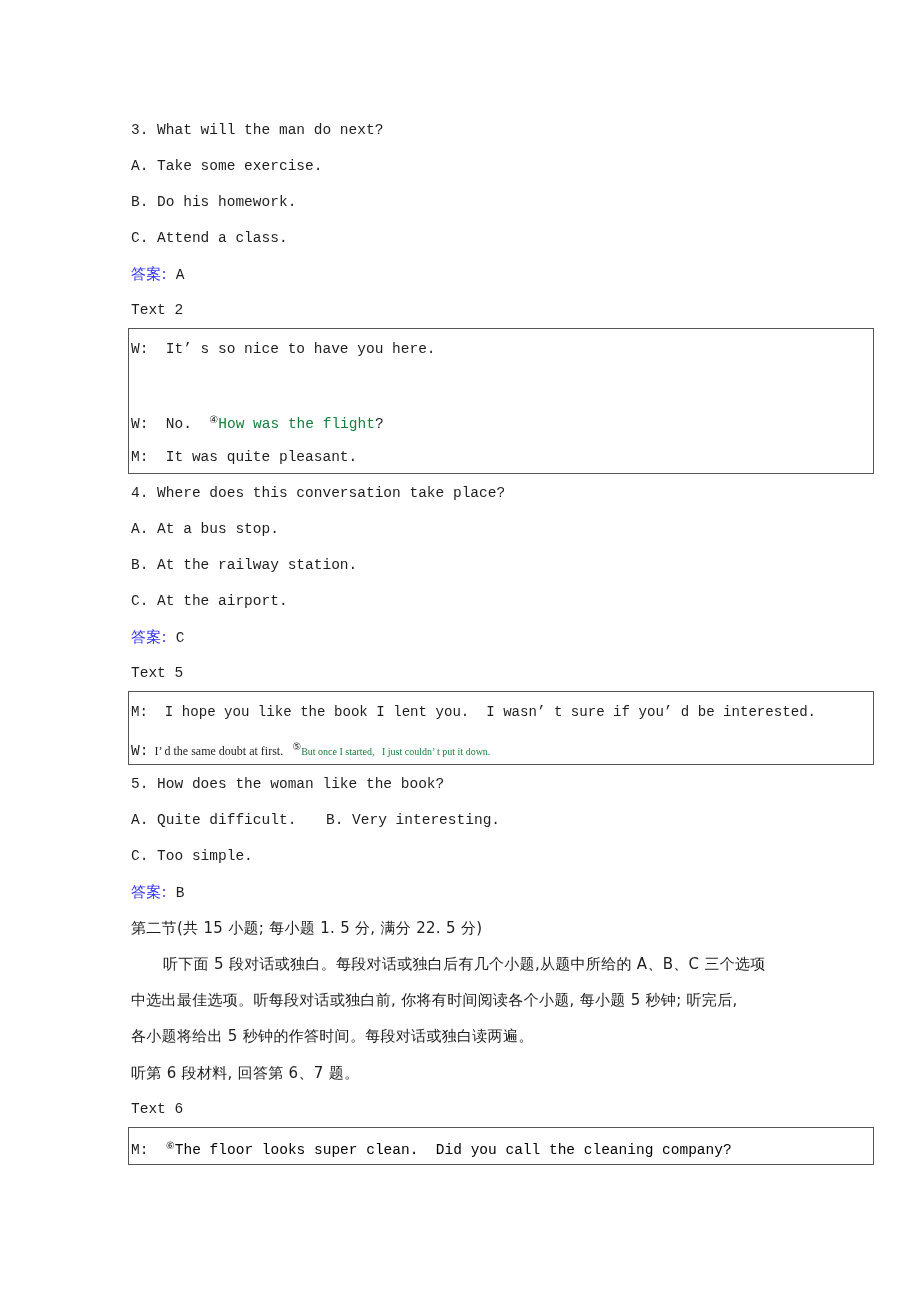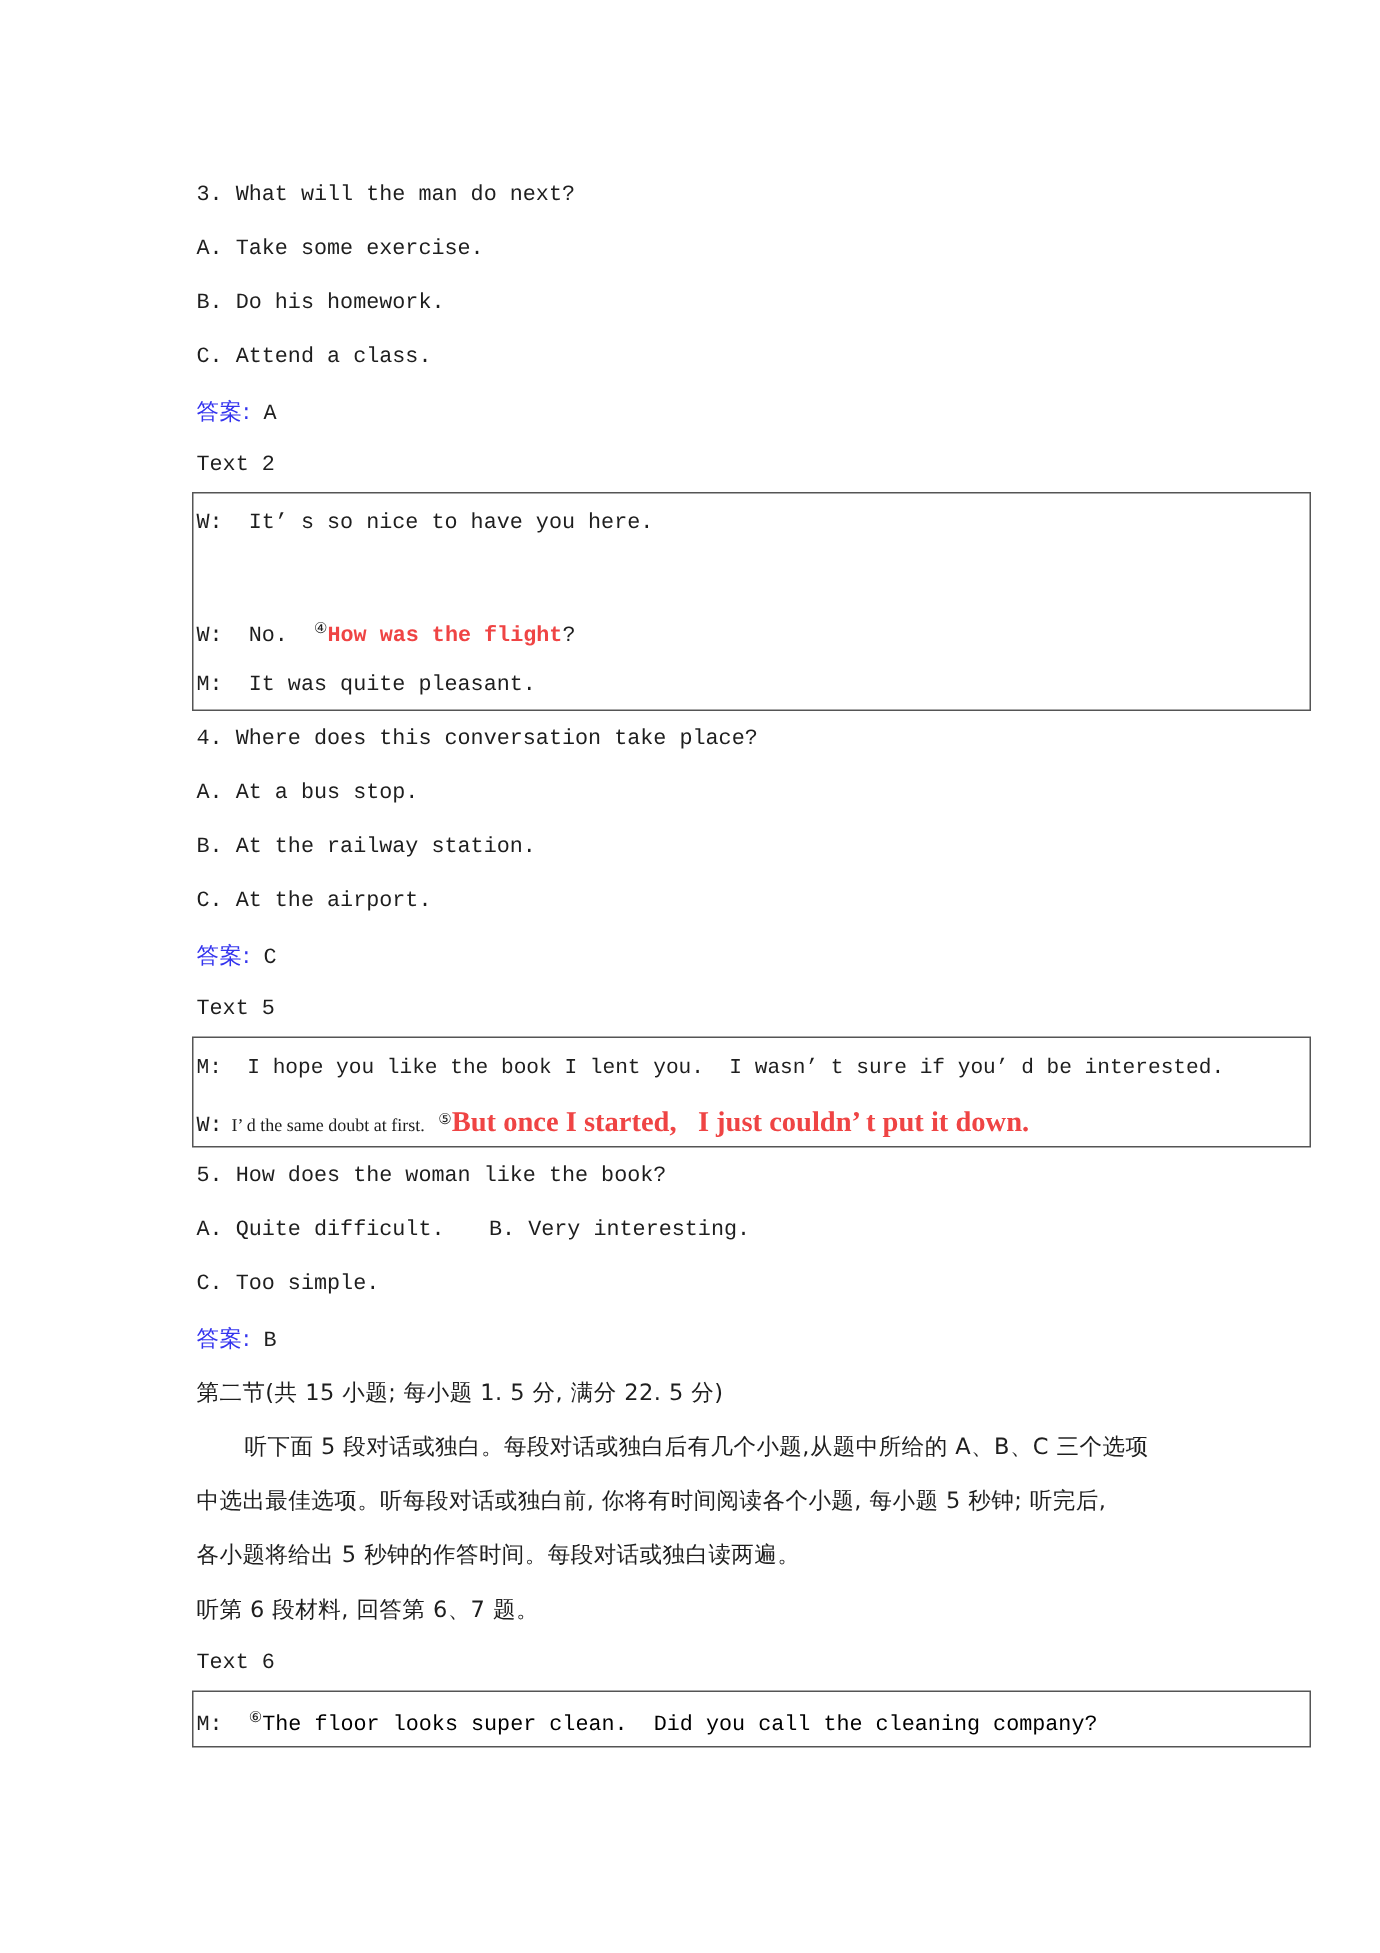--- a/index.html
+++ b/index.html
@@ -2,21 +2,21 @@
 <html><head>
 <meta charset="utf-8">
 <style>
   html, body { margin: 0; padding: 0; background: #ffffff; }
   body { width: 920px; height: 1302px; position: relative; overflow: hidden;
          font-family: "Liberation Mono", "DejaVu Sans Mono", monospace; color: #222; }
   .line { position: absolute; left: 131px; font-size: 14.5px; line-height: 20px; white-space: pre; color: #1e1e1e; }
   .answer-label { color: #3333ee; }
   .box { position: absolute; left: 128px; width: 746px; border: 1px solid #555; box-sizing: border-box; }
   .box .line { left: 2px; }
-  .bold { font-weight: bold; color: #ef4444; }
+  .bold { font-weight: normal; color: #15803d; }
   .serif { font-family: "Liberation Serif", "DejaVu Serif", serif; }
   .circ { font-size: 10px; vertical-align: 5px; font-weight: normal; }
   .cn { font-family: "DejaVu Sans", sans-serif; font-size: 15px; letter-spacing: 0.3px; }
 </style>
 </head>
 <body>
 
 <div class="line" style="top:120px">3. What will the man do next?</div>
 <div class="line" style="top:156px">A. Take some exercise.</div>
 <div class="line" style="top:192px">B. Do his homework.</div>
@@ -32,21 +32,21 @@
 
 <div class="line" style="top:483px">4. Where does this conversation take place?</div>
 <div class="line" style="top:519px">A. At a bus stop.</div>
 <div class="line" style="top:555px">B. At the railway station.</div>
 <div class="line" style="top:591px">C. At the airport.</div>
 <div class="line" style="top:627px"><span class="answer-label cn">答案:</span><span> C</span></div>
 
 <div class="line" style="top:663px">Text 5</div>
 <div class="box" style="top:691px;height:74px">
   <div class="line" style="top:10px;font-size:14.1px"><span>M:</span><span>  I hope you like the book I lent you.  I wasn’ t sure if you’ d be interested.</span></div>
-  <div class="line" style="top:46px"><span>W:</span><span class="serif" style="font-size:12px">  I’ d the same doubt at first.   </span><span class="circ">⑤</span><span class="bold serif" style="font-size:19px">But once I started,   I just couldn’ t put it down.</span></div>
+  <div class="line" style="top:46px"><span>W:</span><span class="serif" style="font-size:12px">  I’ d the same doubt at first.   </span><span class="circ">⑤</span><span class="bold serif" style="font-size:10px">But once I started,   I just couldn’ t put it down.</span></div>
 </div>
 
 <div class="line" style="top:774px">5. How does the woman like the book?</div>
 <div class="line" style="top:810px">A. Quite difficult.</div>
 <div class="line" style="top:810px;left:326px">B. Very interesting.</div>
 <div class="line" style="top:846px">C. Too simple.</div>
 <div class="line" style="top:882px"><span class="answer-label cn">答案:</span><span> B</span></div>
 
 <div class="line cn" style="top:918px">第二节(共 15 小题; 每小题 1. 5 分, 满分 22. 5 分)</div>
 <div class="line cn" style="top:954px;left:163px">听下面 5 段对话或独白。每段对话或独白后有几个小题,从题中所给的 A、B、C 三个选项</div>

